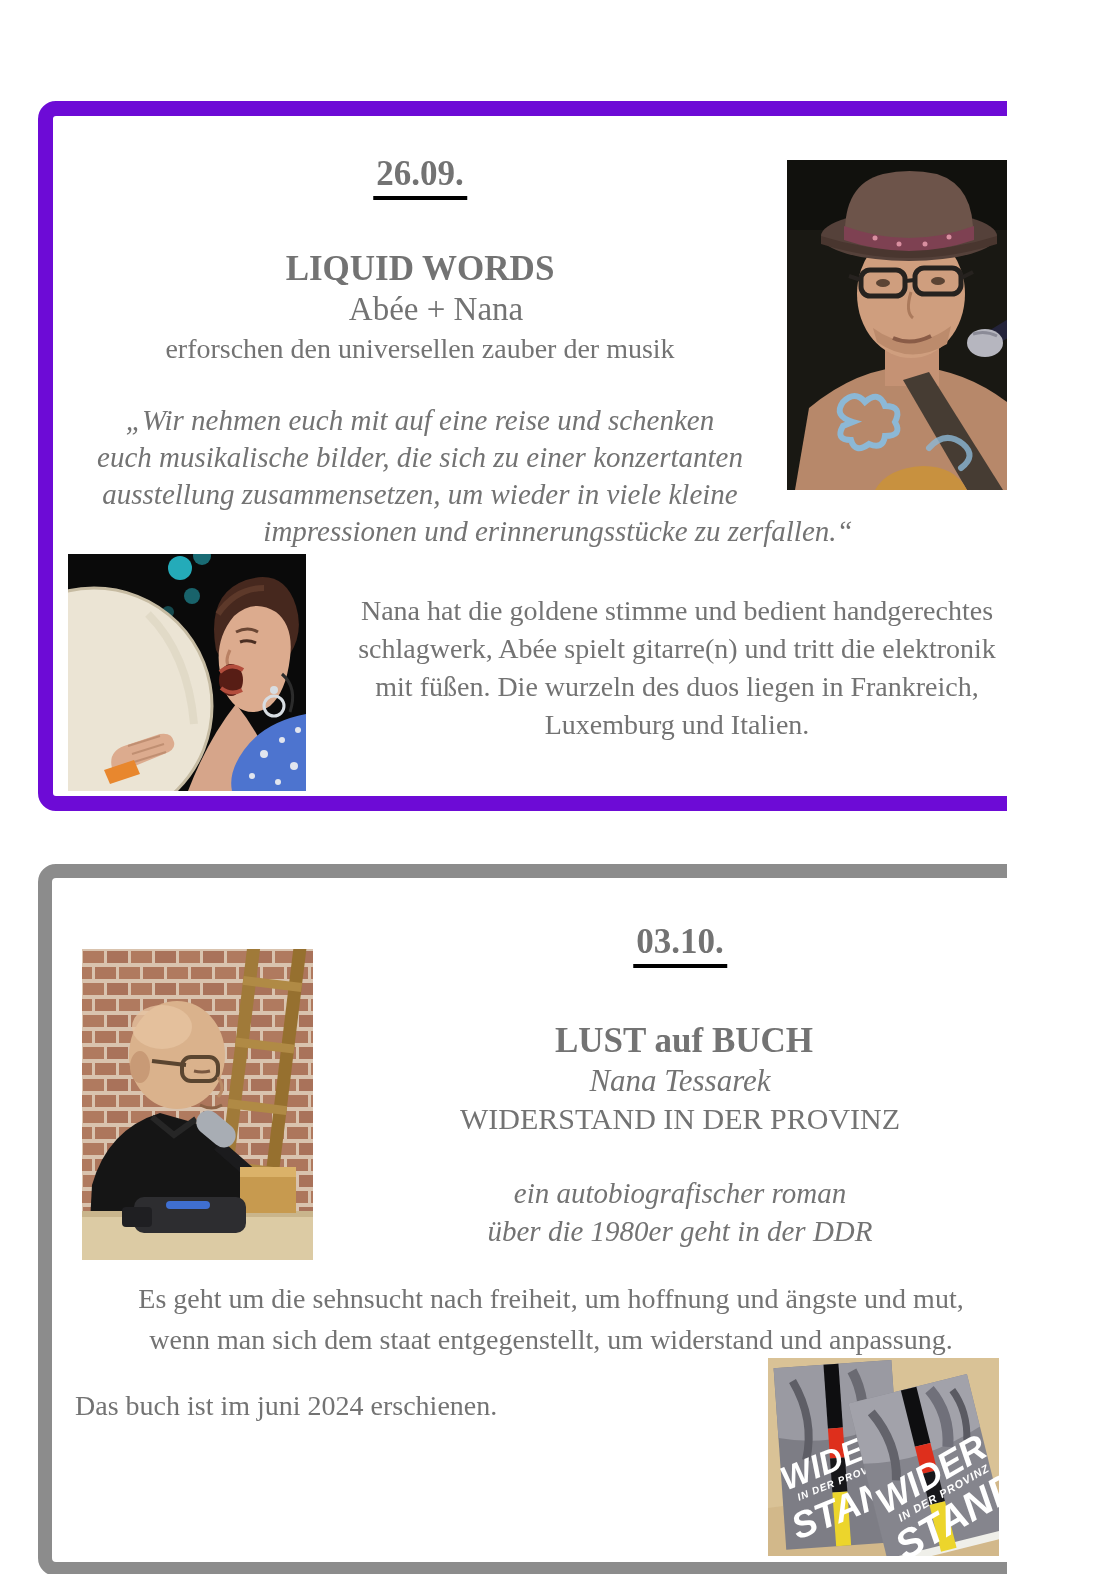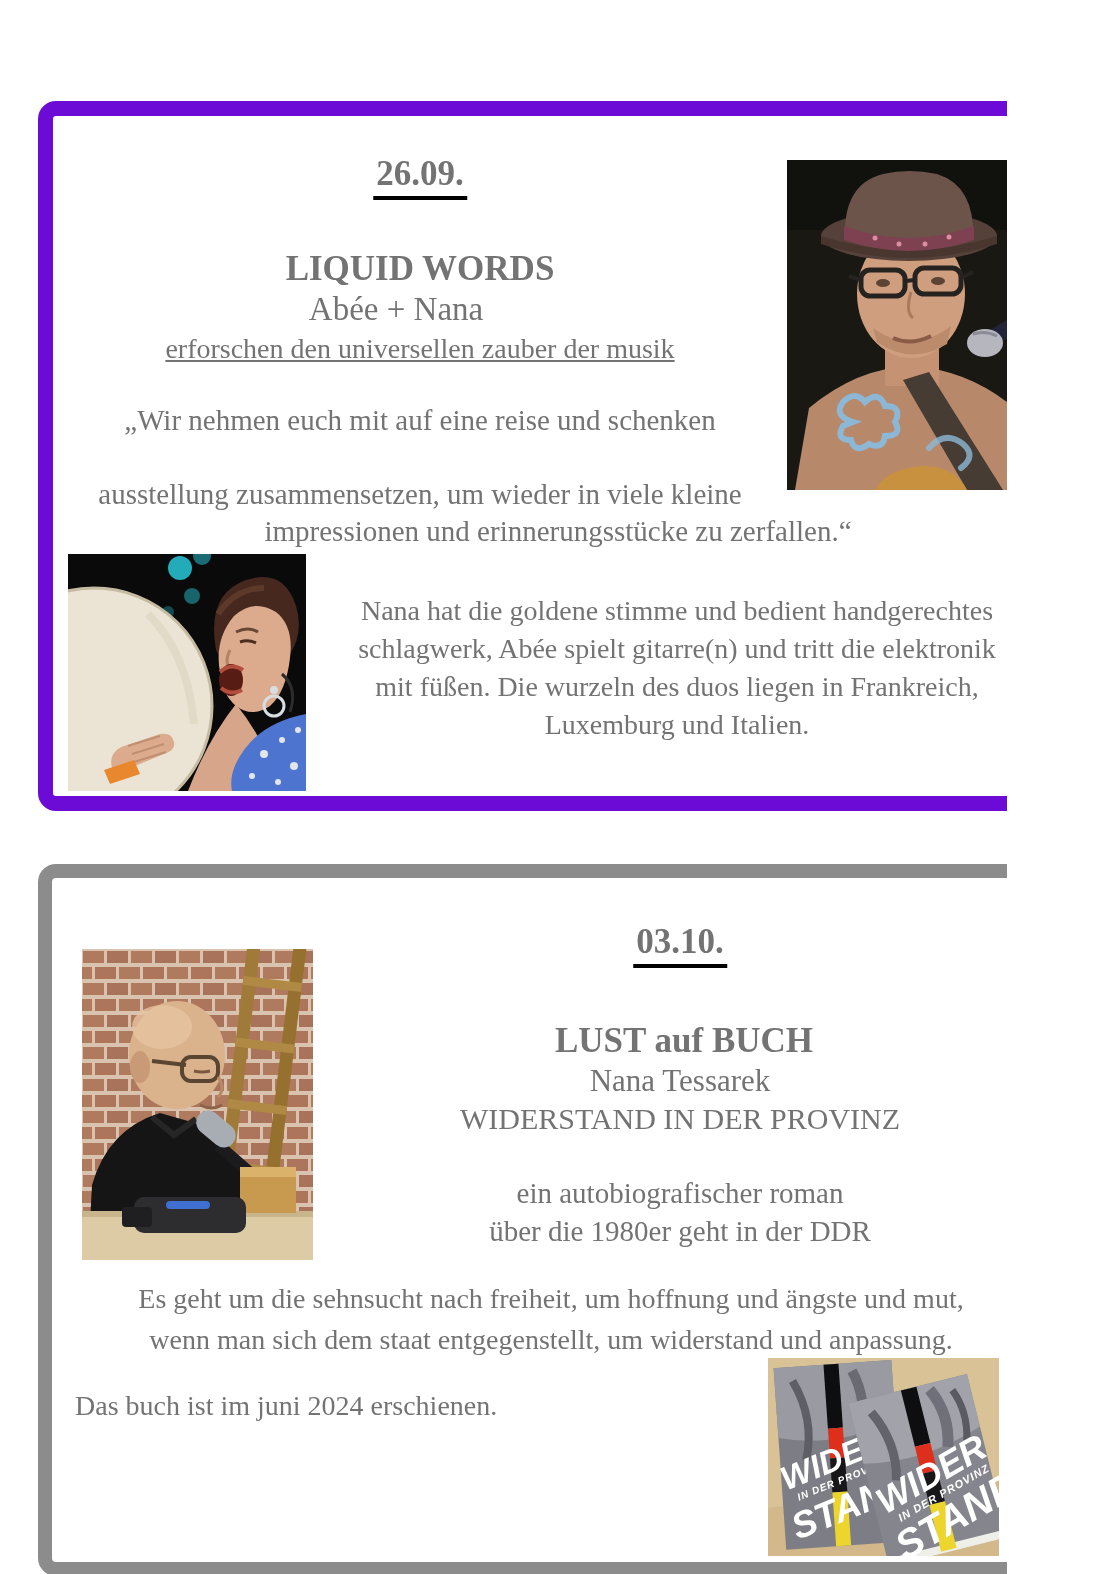--- a/index.html
+++ b/index.html
@@ -6,21 +6,21 @@
   .page{
     position:relative;width:1007px;height:1574px;background:#ffffff;
     font-family:"Liberation Serif","DejaVu Serif",serif;color:#737373;overflow:hidden;margin-top:36px;
   }
   .card{position:absolute;box-sizing:border-box;background:#ffffff;border-radius:18px;}
   .card1{left:38px;top:65px;width:1026px;height:710px;border:15px solid #6d0bd6;}
   .card2{left:38px;top:828px;width:1026px;height:712px;border:14px solid #8c8c8c;}
   .t{position:absolute;white-space:nowrap;line-height:1.15;}
   .ct{transform:translateX(-50%);} 
   .bold{font-weight:bold;}
-  .it{}
+  .it{font-style:italic;}
   .fs35{font-size:35px;}
   .fs33{font-size:33px;}
   .fs31{font-size:31px;}
   .fs30{font-size:30px;}
   .fs29{font-size:29px;}
   .fs28{font-size:28px;}
   .date-underline{display:inline-block;border-bottom:4px solid #000;padding:0 3px 2px 3px;}
   .photo{position:absolute;overflow:hidden;}
   .photo svg{display:block;width:100%;height:100%;}
   .cover-text{font-family:"Liberation Sans","DejaVu Sans",sans-serif;font-weight:bold;font-style:italic;fill:#ffffff;}
@@ -30,24 +30,25 @@
 
 <div class="page">
 
   <section class="card card1"></section>
 
   <div class="t ct bold fs35" style="left:420px;top:118px;">
     <span class="date-underline">26.09.</span>
   </div>
 
   <div class="t ct bold fs35" style="left:420px;top:213px;">LIQUID WORDS</div>
-  <div class="t ct fs33" style="left:396px;top:255px;">Abée + Nana</div>
-  <div class="t ct fs28" style="left:420px;top:297px;text-decoration:underline;">erforschen den universellen zauber der musik</div>
+  <div class="t ct fs33" style="left:436px;top:255px;">Abée + Nana</div>
+  <div class="t ct fs28" style="left:420px;top:297px;">erforschen den universellen zauber der musik</div>
 
   <div class="t ct it fs29" style="left:420px;top:368px;">„Wir nehmen euch mit auf eine reise und schenken</div>
+  <div class="t ct it fs29" style="left:420px;top:405px;">euch musikalische bilder, die sich zu einer konzertanten</div>
   <div class="t ct it fs29" style="left:420px;top:442px;">ausstellung zusammensetzen, um wieder in viele kleine</div>
   <div class="t ct it fs29" style="left:558px;top:479px;">impressionen und erinnerungsstücke zu zerfallen.“</div>
 
   <div class="photo" style="left:787px;top:124px;width:248px;height:330px;">
     <svg viewBox="0 0 248 330" preserveAspectRatio="none">
       <rect width="248" height="330" fill="#191813"></rect>
       <rect width="248" height="70" fill="#11110d"></rect>
       <path d="M8 330 L22 248 Q70 208 124 206 Q185 210 232 252 L242 330 Z" fill="#b7886a"></path>
       <path d="M98 178 h54 v48 h-54 z" fill="#c59274"></path>
       <ellipse cx="124" cy="134" rx="54" ry="64" fill="#cf9e7e"></ellipse>

